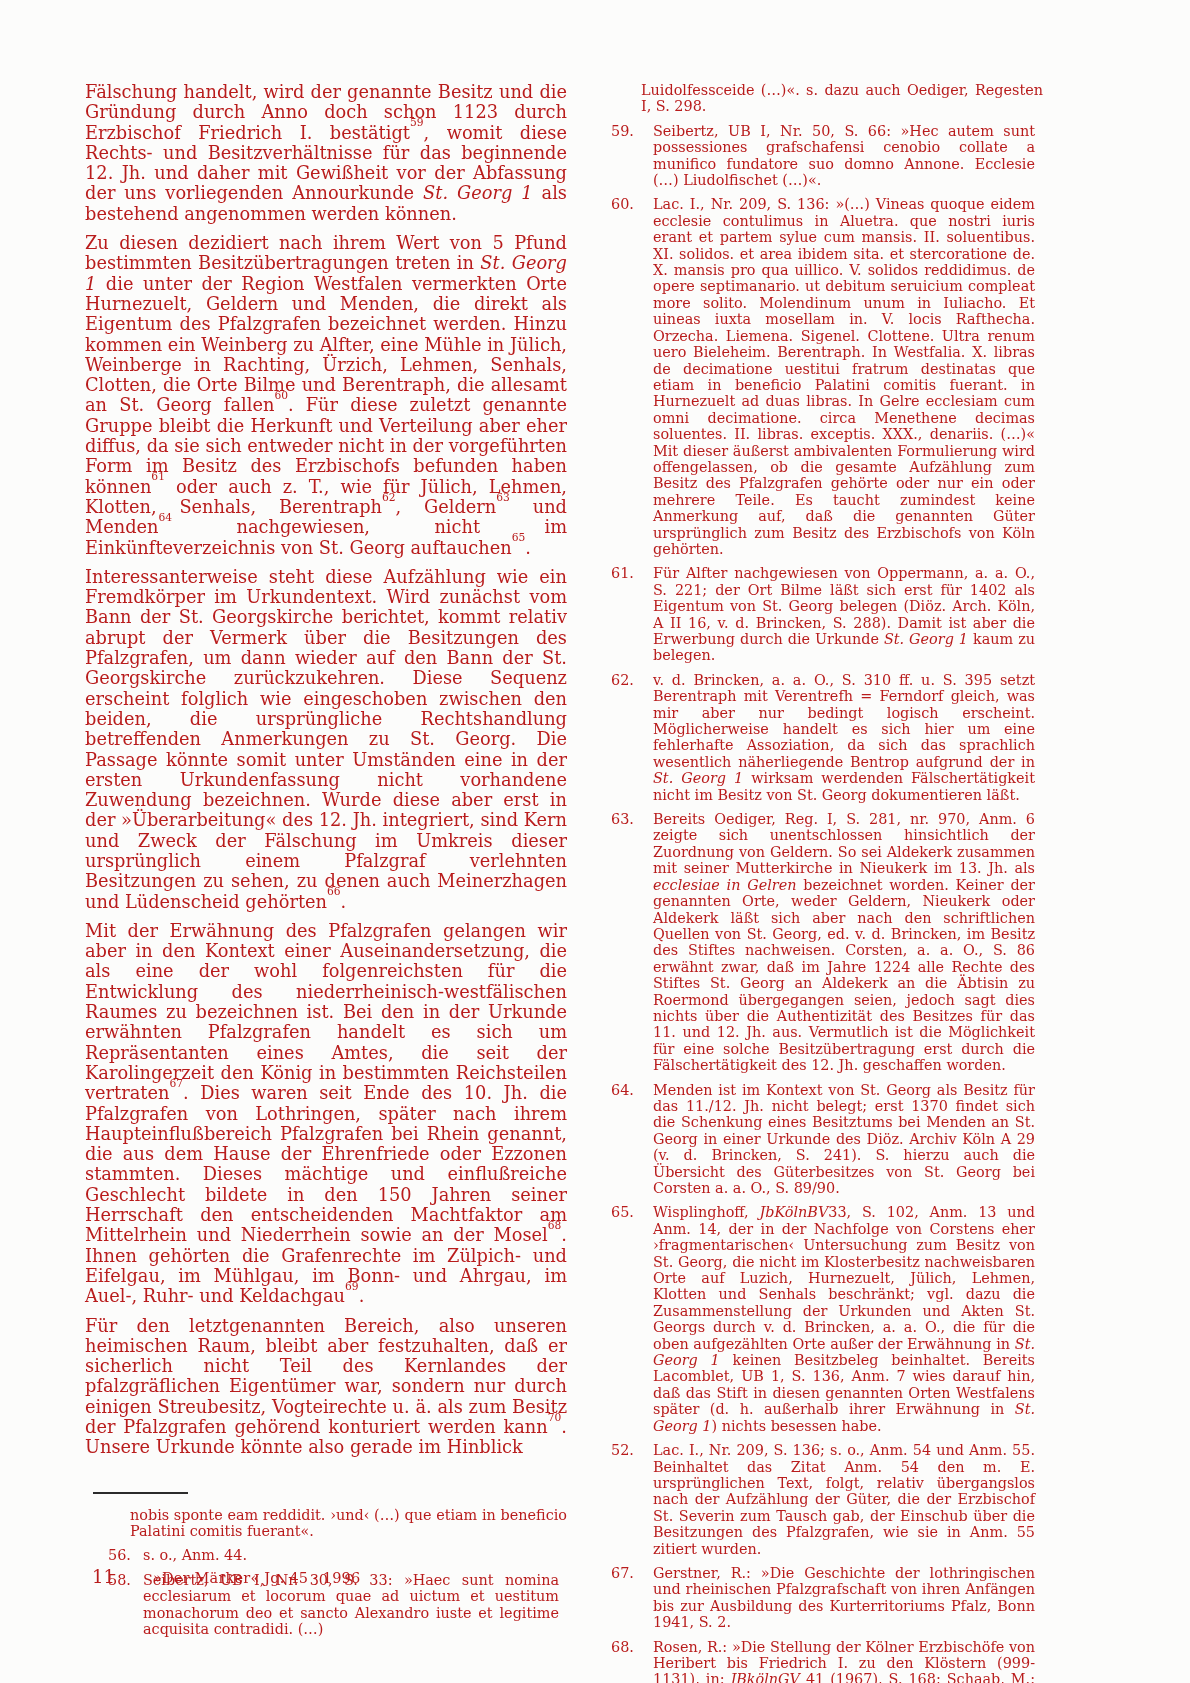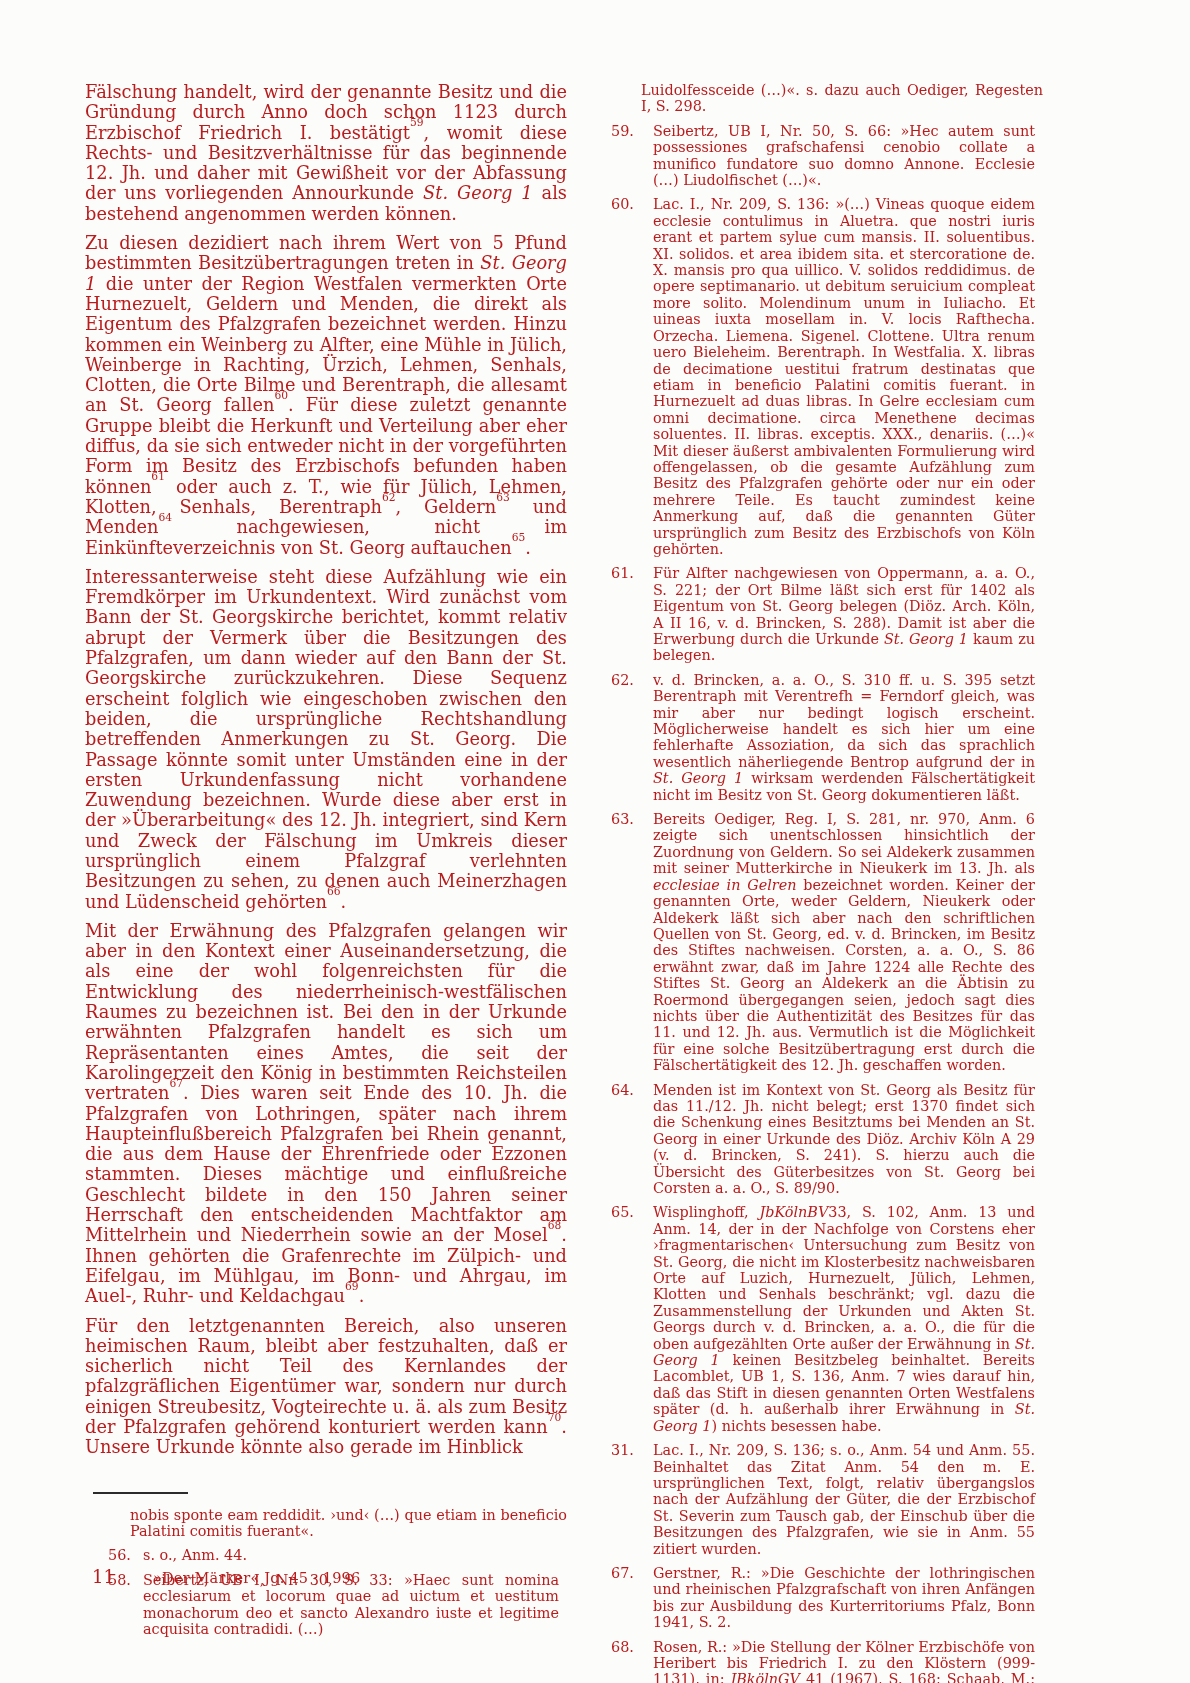--- a/index.html
+++ b/index.html
@@ -118,21 +118,21 @@
     </div>
     <div class="fn-item">
       <span class="fn-num">64.</span>
       <span class="fn-text">Menden ist im Kontext von St. Georg als Besitz für das 11./12. Jh. nicht belegt; erst 1370 findet sich die Schenkung eines Besitztums bei Menden an St. Georg in einer Urkunde des Diöz. Archiv Köln A 29 (v. d. Brincken, S. 241). S. hierzu auch die Übersicht des Güterbesitzes von St. Georg bei Corsten a. a. O., S. 89/90.</span>
     </div>
     <div class="fn-item">
       <span class="fn-num">65.</span>
       <span class="fn-text">Wisplinghoff, <i>JbKölnBV</i>33, S. 102, Anm. 13 und Anm. 14, der in der Nachfolge von Corstens eher ›fragmentarischen‹ Untersuchung zum Besitz von St. Georg, die nicht im Klosterbesitz nachweisbaren Orte auf Luzich, Hurnezuelt, Jülich, Lehmen, Klotten und Senhals beschränkt; vgl. dazu die Zusammenstellung der Urkunden und Akten St. Georgs durch v. d. Brincken, a. a. O., die für die oben aufgezählten Orte außer der Erwähnung in <i>St. Georg 1</i> keinen Besitzbeleg beinhaltet. Bereits Lacomblet, UB 1, S. 136, Anm. 7 wies darauf hin, daß das Stift in diesen genannten Orten Westfalens später (d. h. außerhalb ihrer Erwähnung in <i>St. Georg 1</i>) nichts besessen habe.</span>
     </div>
     <div class="fn-item">
-      <span class="fn-num">31.</span>
+      <span class="fn-num">52.</span>
       <span class="fn-text">Lac. I., Nr. 209, S. 136; s. o., Anm. 54 und Anm. 55. Beinhaltet das Zitat Anm. 54 den m. E. ursprünglichen Text, folgt, relativ übergangslos nach der Aufzählung der Güter, die der Erzbischof St. Severin zum Tausch gab, der Einschub über die Besitzungen des Pfalzgrafen, wie sie in Anm. 55 zitiert wurden.</span>
     </div>
     <div class="fn-item">
       <span class="fn-num">67.</span>
       <span class="fn-text">Gerstner, R.: »Die Geschichte der lothringischen und rheinischen Pfalzgrafschaft von ihren Anfängen bis zur Ausbildung des Kurterritoriums Pfalz, Bonn 1941, S. 2.</span>
     </div>
     <div class="fn-item">
       <span class="fn-num">68.</span>
       <span class="fn-text">Rosen, R.: »Die Stellung der Kölner Erzbischöfe von Heribert bis Friedrich I. zu den Klöstern (999-1131), in: <i>JBkölnGV</i> 41 (1967), S. 168; Schaab, M.: »Art. Pfalzgrafschaft bei Rhein«, LexMA VI, Sp.2013/2014.</span>
     </div>

